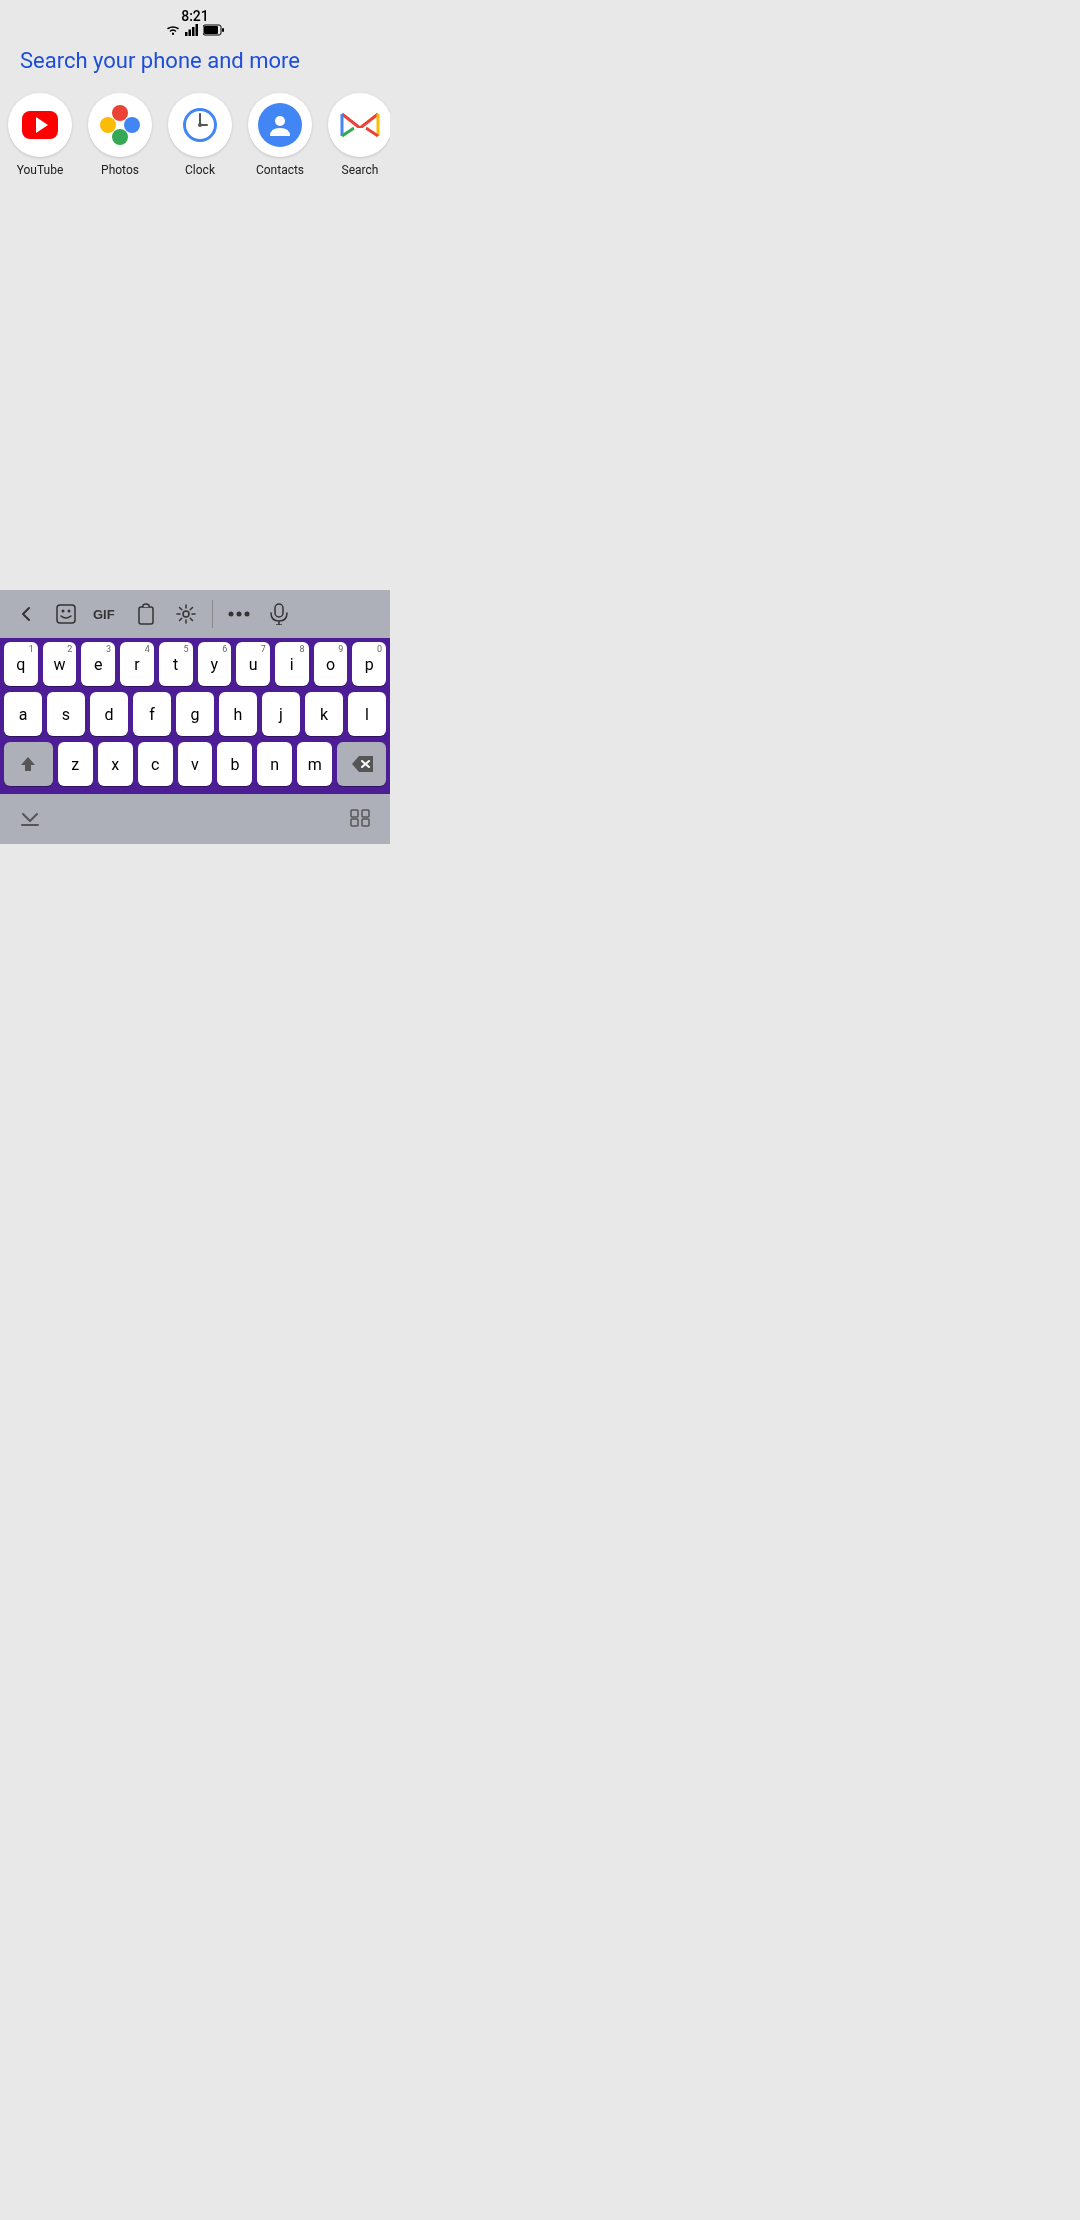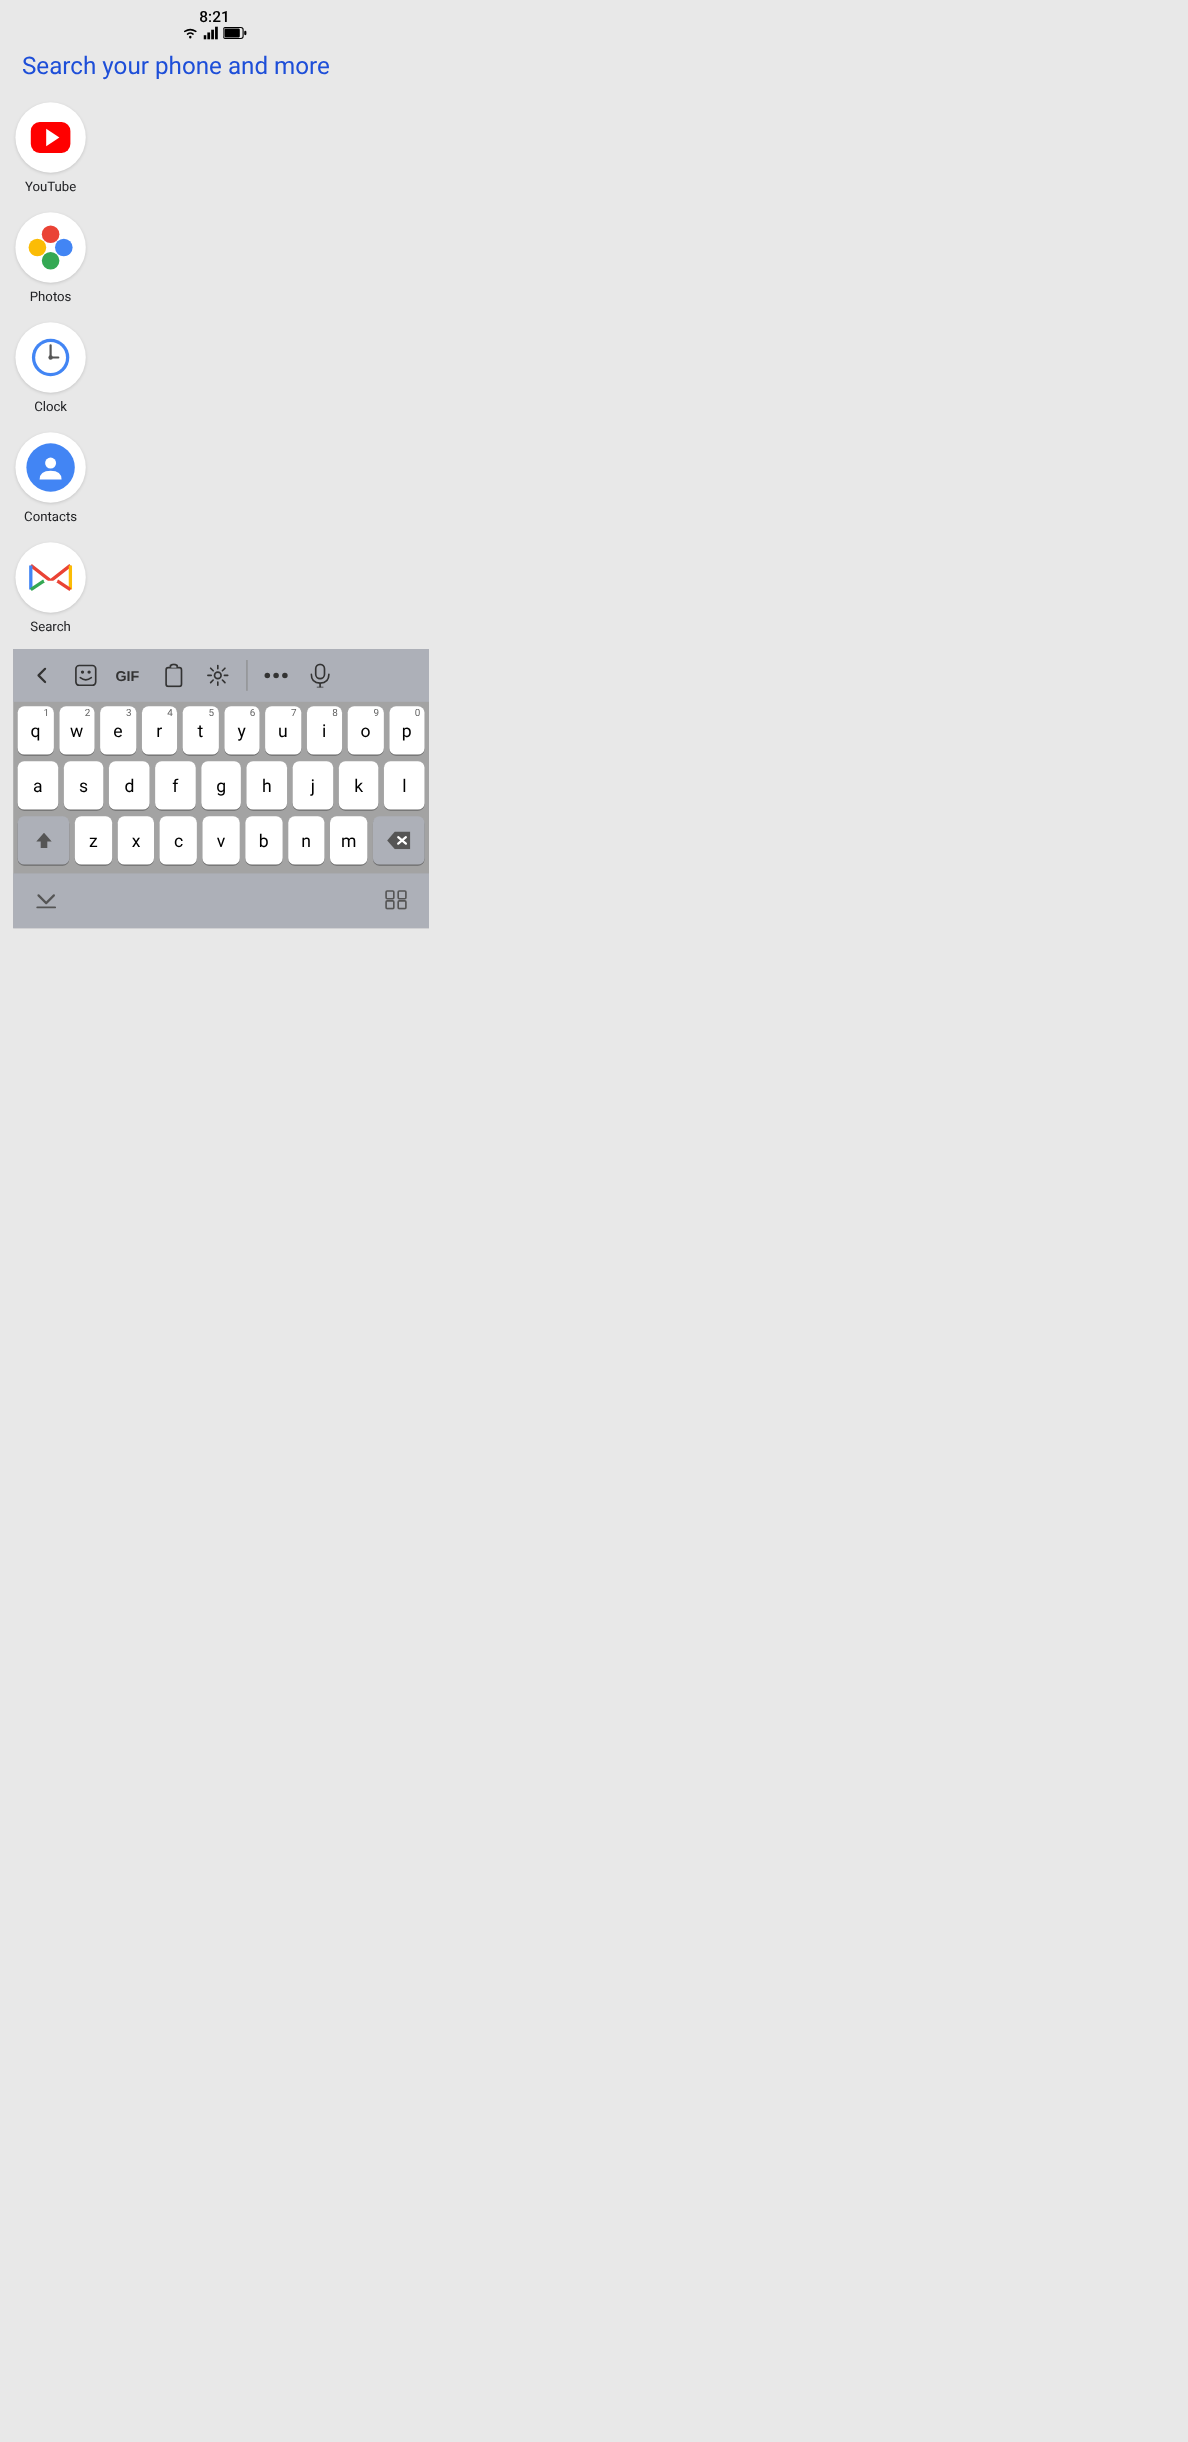--- a/index.html
+++ b/index.html
@@ -37,21 +37,21 @@
 
     .search-title {
       padding: 16px 20px 8px 20px;
       font-size: 22px;
       font-weight: 400;
       color: #1d4ed8;
     }
 
     .apps-row {
       display: flex;
-      flex-direction: column;
+      flex-direction: row;
       padding: 12px 8px;
       gap: 16px;
       justify-content: flex-start;
     }
 
     .app-item {
       display: flex;
       flex-direction: column;
       align-items: center;
       width: 76px;
@@ -132,23 +132,23 @@
       border-radius: 50%;
       display: flex;
       align-items: center;
       justify-content: center;
     }
 
     
     .keyboard-area {
       position: absolute;
       bottom: 0;
-      left: 12px;
+      left: 0;
       right: 0;
-      background: #a3a3a3;
+      background: #4c1d95;
     }
 
     .keyboard-toolbar {
       display: flex;
       align-items: center;
       padding: 6px 8px;
       background: #adb0b8;
       gap: 4px;
     }
 

